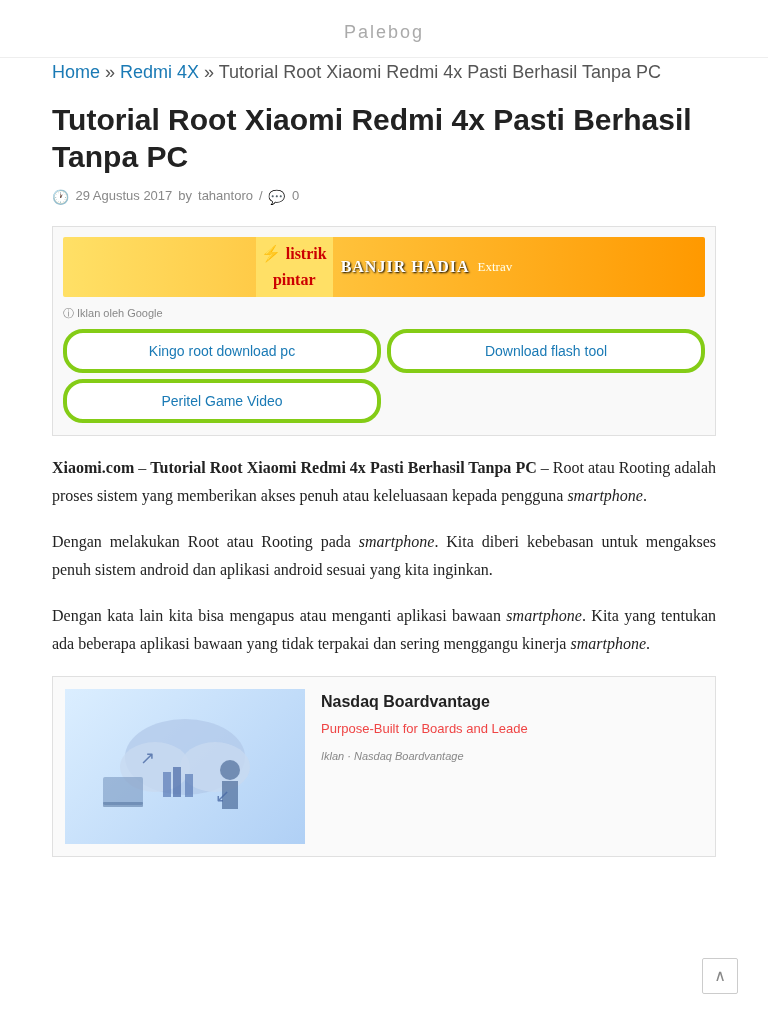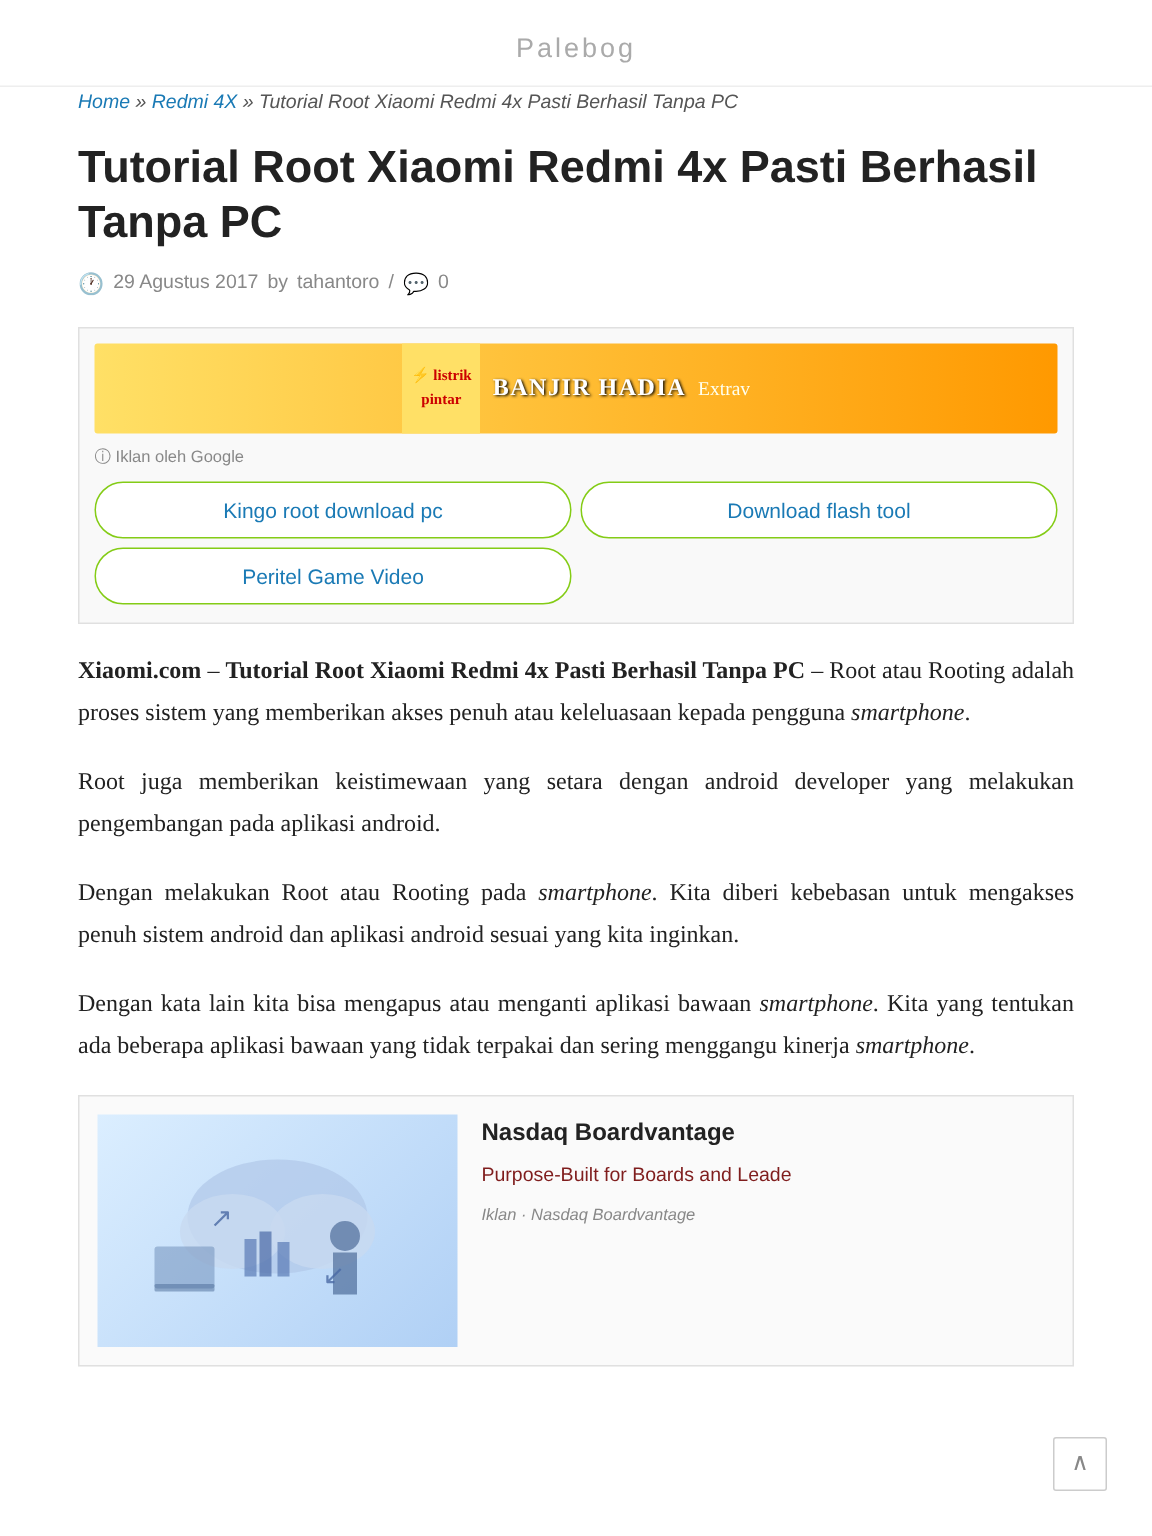--- a/index.html
+++ b/index.html
@@ -21,24 +21,23 @@
       font-size: 18px;
       letter-spacing: 2px;
     }
     .content-wrap {
       max-width: 720px;
       margin: 0 auto;
       padding: 0 28px 60px 28px;
     }
     .breadcrumb {
       font-family: Arial, sans-serif;
-      font-size: 13px;
+      font-size: 18px;
       color: #555;
       margin-bottom: 14px;
-      font-style: italic;
     }
     .breadcrumb a {
       color: #1a7ab5;
       text-decoration: none;
     }
     .breadcrumb span { color: #555; }
     .post-title {
       font-family: Arial, sans-serif;
       font-size: 30px;
       font-weight: bold;
@@ -97,21 +96,21 @@
       text-align: left;
       margin-bottom: 6px;
     }
     .ad-links-grid {
       display: grid;
       grid-template-columns: 1fr 1fr;
       gap: 6px;
       margin-bottom: 2px;
     }
     .ad-link-btn {
-      border: 1px solid #84cc16;
+      border: 4px solid #84cc16;
       border-radius: 20px;
       padding: 7px 10px;
       text-align: center;
       font-family: Arial, sans-serif;
       font-size: 14px;
       color: #1a7ab5;
       cursor: pointer;
       background: #fff;
       text-decoration: none;
       display: block;
@@ -159,21 +158,21 @@
     .promo-title {
       font-family: Arial, sans-serif;
       font-size: 16px;
       font-weight: bold;
       color: #222;
       margin-bottom: 4px;
     }
     .promo-desc {
       font-family: Arial, sans-serif;
       font-size: 13px;
-      color: #7f1d1d;
+      color: #ef4444;
       margin-bottom: 8px;
     }
     .promo-ad-label {
       font-family: Arial, sans-serif;
       font-size: 11px;
       color: #888;
       font-style: italic;
     }
     .back-to-top {
       position: fixed;
@@ -192,21 +191,21 @@
       border-radius: 2px;
     }
     .listrik-badge {
       display: inline-flex;
       align-items: center;
       background: #ffe066;
       border-radius: 3px;
       padding: 17px 6px;
       margin-right: 8px;
       font-weight: bold;
-      font-size: 10px;
+      font-size: 16px;
       color: #c00;
     }
   </style>
 </head>
 <body>
 
 <header class="site-header">
   <span class="site-title">Palebog</span>
 </header>
 
@@ -251,21 +250,20 @@
       <strong>Xiaomi.com</strong>
       <span> </span>
       <span>–</span>
       <span> </span>
       <strong>Tutorial Root Xiaomi Redmi 4x Pasti Berhasil Tanpa PC</strong>
       <span> </span>
       <span>–</span>
       <span> Root atau Rooting adalah proses sistem yang memberikan akses penuh atau keleluasaan kepada pengguna </span><em>smartphone</em><span>.</span>
     </p>
 
-    <p>Root juga memberikan keistimewaan yang setara dengan android developer yang melakukan pengembangan pada aplikasi android.</p>
 
     <p>
       <span>Dengan melakukan Root atau Rooting pada </span><em>smartphone</em><span>. Kita diberi kebebasan untuk mengakses penuh sistem  android dan aplikasi android sesuai yang kita inginkan.</span>
     </p>
 
     <p>
       <span>Dengan kata lain kita bisa mengapus atau menganti aplikasi bawaan </span><em>smartphone</em><span>. Kita yang tentukan ada beberapa aplikasi bawaan yang tidak terpakai dan sering menggangu kinerja </span><em>smartphone</em><span>.</span>
     </p>
   </div>
 

